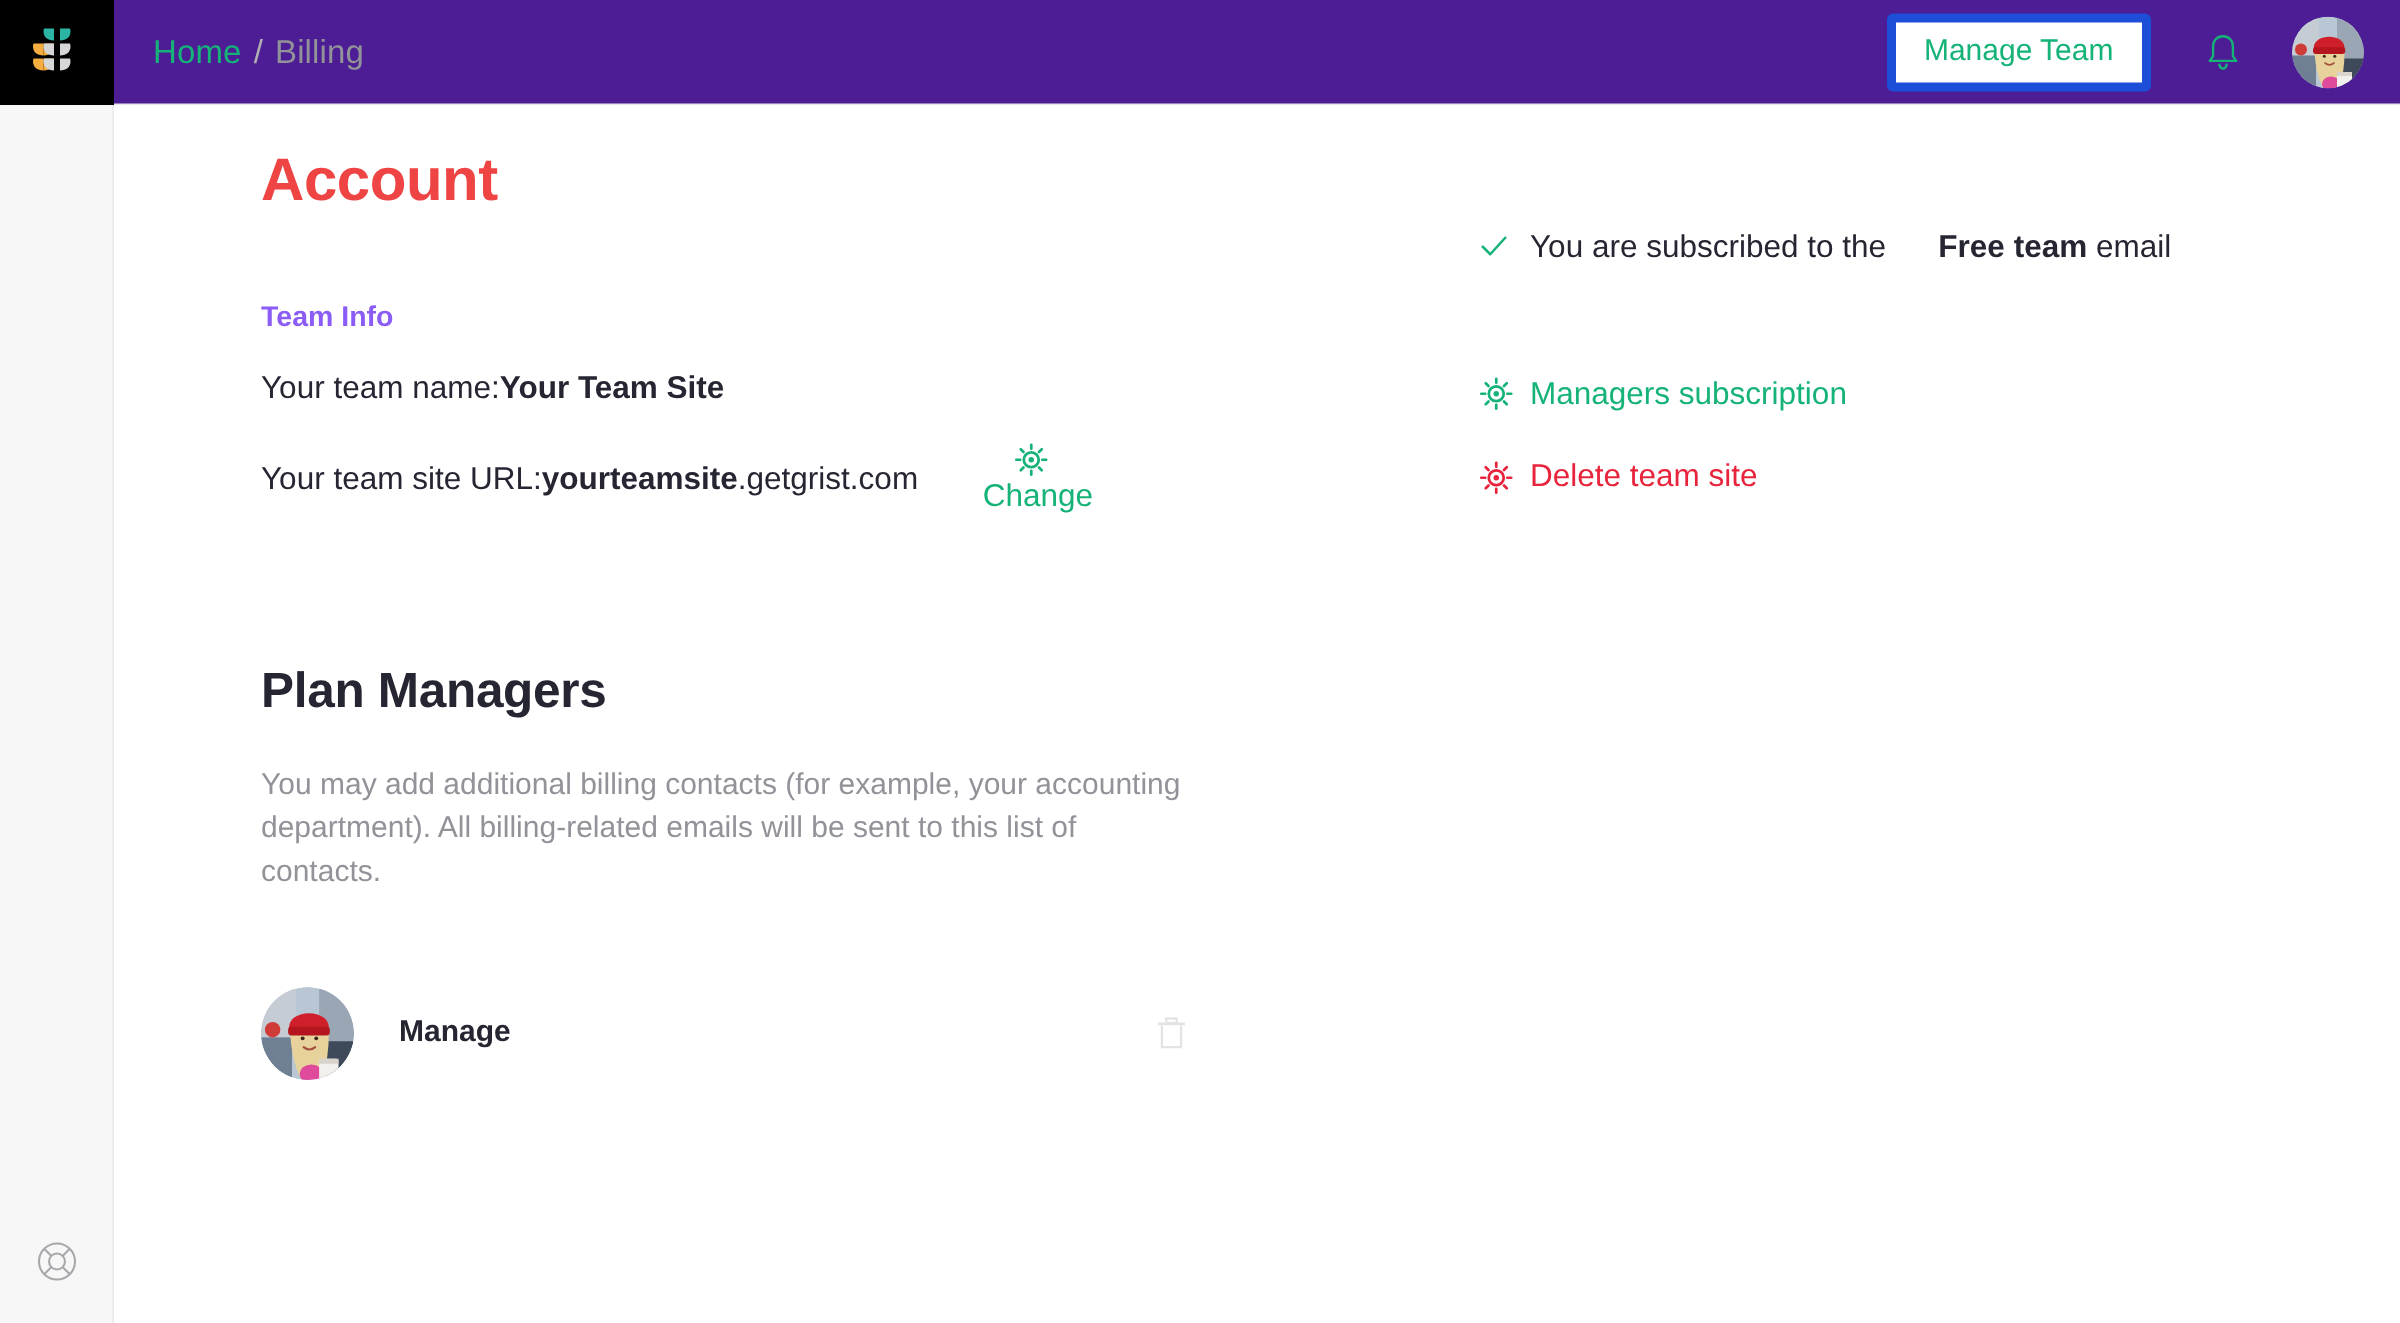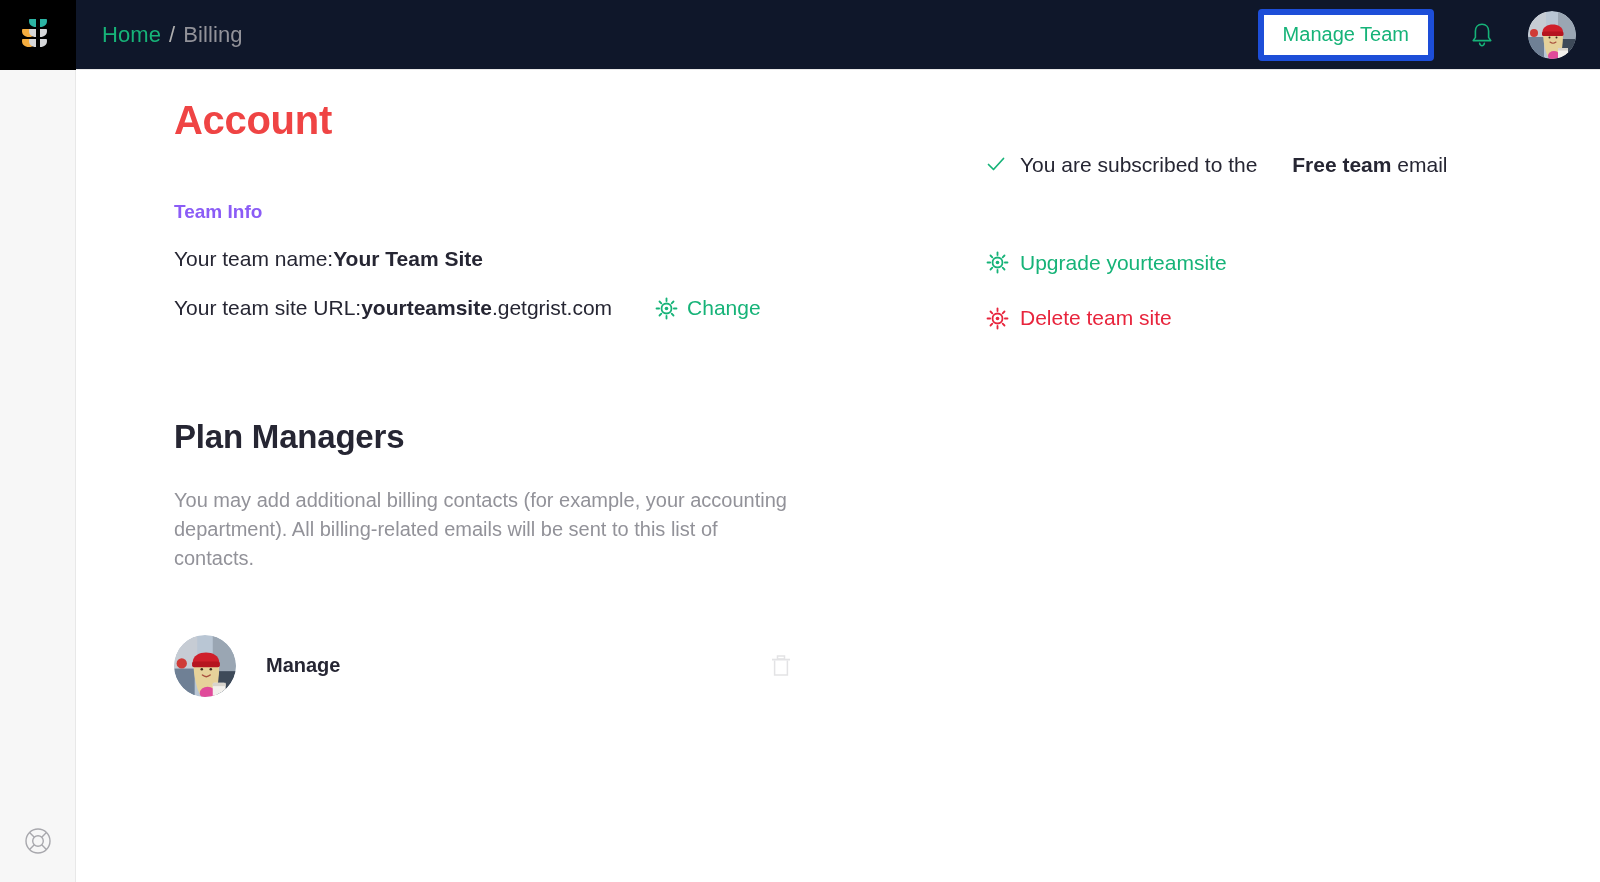--- a/index.html
+++ b/index.html
@@ -69,21 +69,21 @@
   }
 
   
   .topbar {
     height: 70px;
     flex: 0 0 70px;
     border-bottom: 1px solid #e8e8e8;
     display: flex;
     align-items: center;
     padding: 0 24px 0 26px;
-    background: #0f172a;
+    background: #4c1d95;
   }
 
   .breadcrumb {
     display: flex;
     align-items: baseline;
     font-size: 22px;
     letter-spacing: 0.1px;
   }
   .crumb-link {
     color: #16b378;
@@ -185,20 +185,21 @@
   .info-line b { font-weight: 700; }
 
   .change-link {
     display: inline-flex;
     align-items: center;
     color: #16b378;
     font-size: 21px;
     cursor: pointer;
     margin-left: 43px;
     white-space: nowrap;
+    flex-direction: column;
   }
   .change-link .gear { margin-right: 9px; display: inline-flex; }
 
   h2.plan-title {
     font-size: 33px;
     font-weight: 700;
     color: #262633;
     margin-top: 96px;
     letter-spacing: -0.2px;
   }
@@ -503,21 +504,21 @@
                 <line x1="12" y1="19.7" x2="12" y2="22.4"></line>
                 <line x1="1.6" y1="12" x2="4.3" y2="12"></line>
                 <line x1="19.7" y1="12" x2="22.4" y2="12"></line>
                 <line x1="4.7" y1="4.7" x2="6.6" y2="6.6"></line>
                 <line x1="17.4" y1="17.4" x2="19.3" y2="19.3"></line>
                 <line x1="4.7" y1="19.3" x2="6.6" y2="17.4"></line>
                 <line x1="17.4" y1="6.6" x2="19.3" y2="4.7"></line>
               </g>
             </svg>
           </span>
-          <span>Upgrade yourteamsite</span>
+          <span>Managers subscription</span>
         </div>
 
         <div class="action-link action-delete">
           <span class="gear">
             <svg width="23" height="23" viewBox="0 0 24 24">
               <circle cx="12" cy="12" r="5.2" fill="none" stroke="#e8243c" stroke-width="1.9"></circle>
               <circle cx="12" cy="12" r="1.9" fill="#e8243c"></circle>
               <g stroke="#e8243c" stroke-width="1.9" stroke-linecap="round">
                 <line x1="12" y1="1.6" x2="12" y2="4.3"></line>
                 <line x1="12" y1="19.7" x2="12" y2="22.4"></line>

